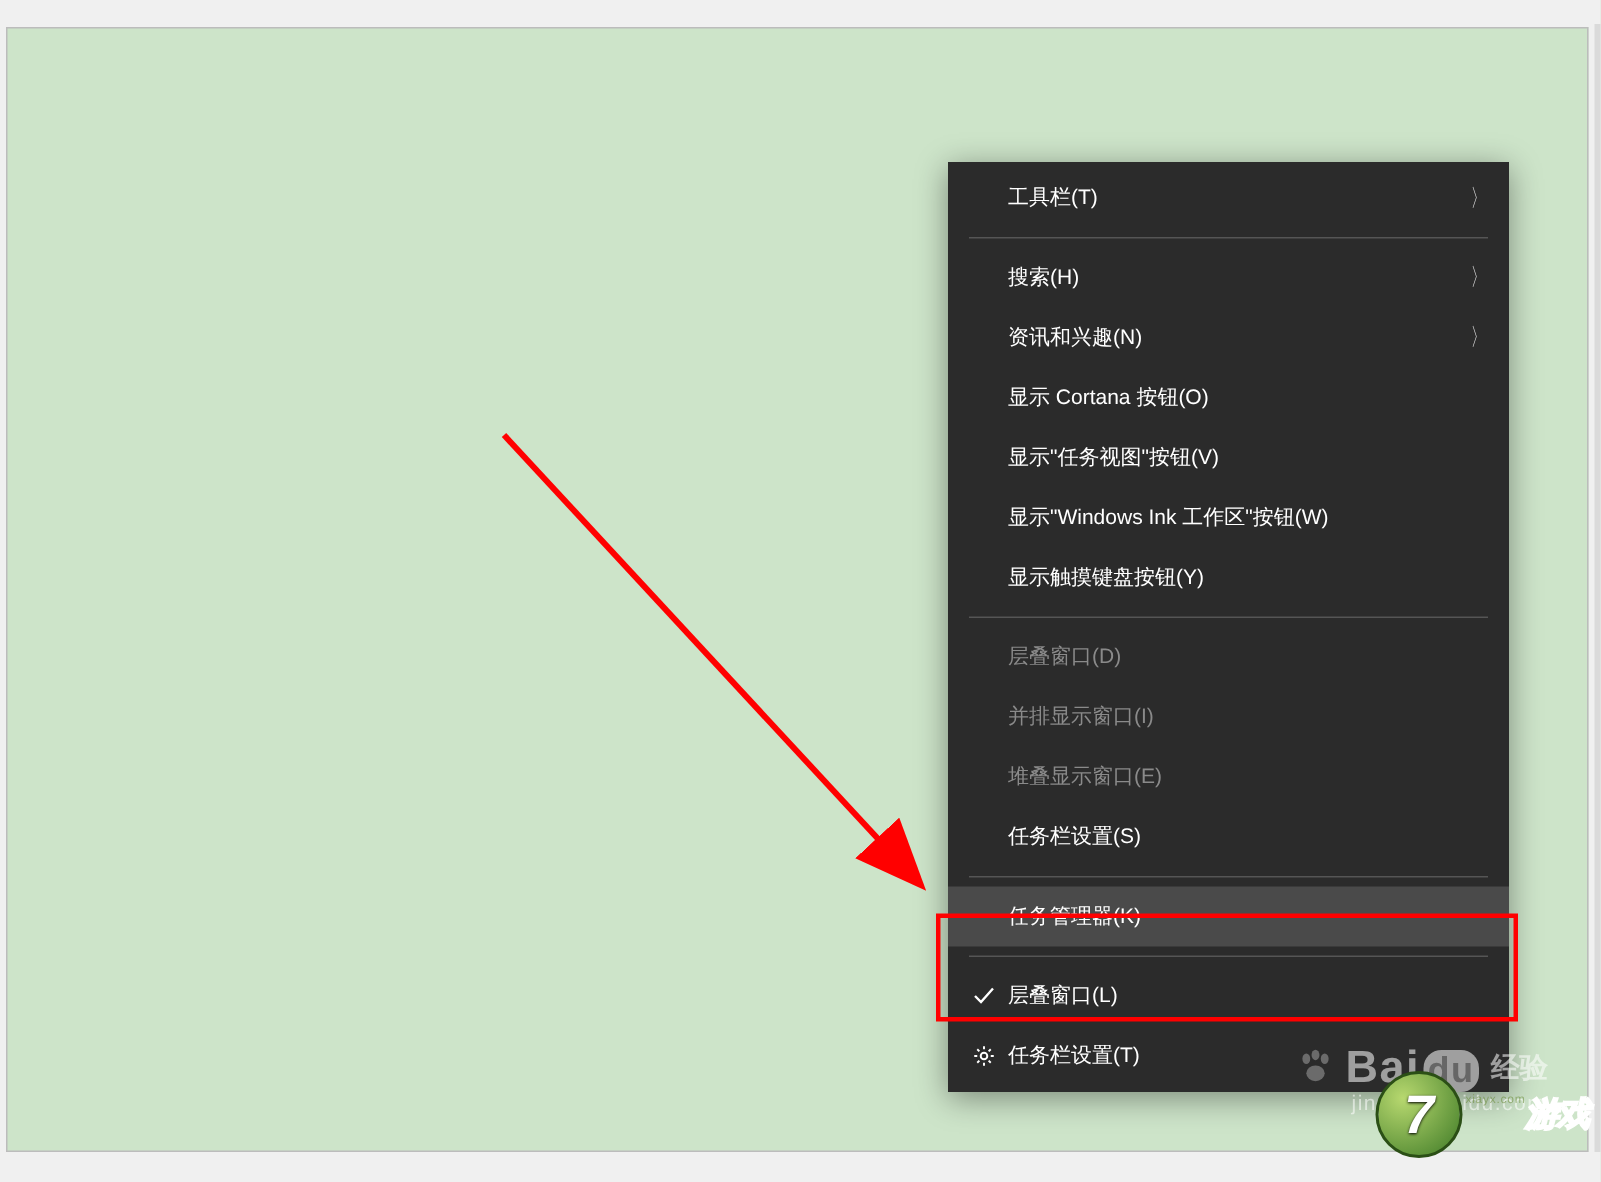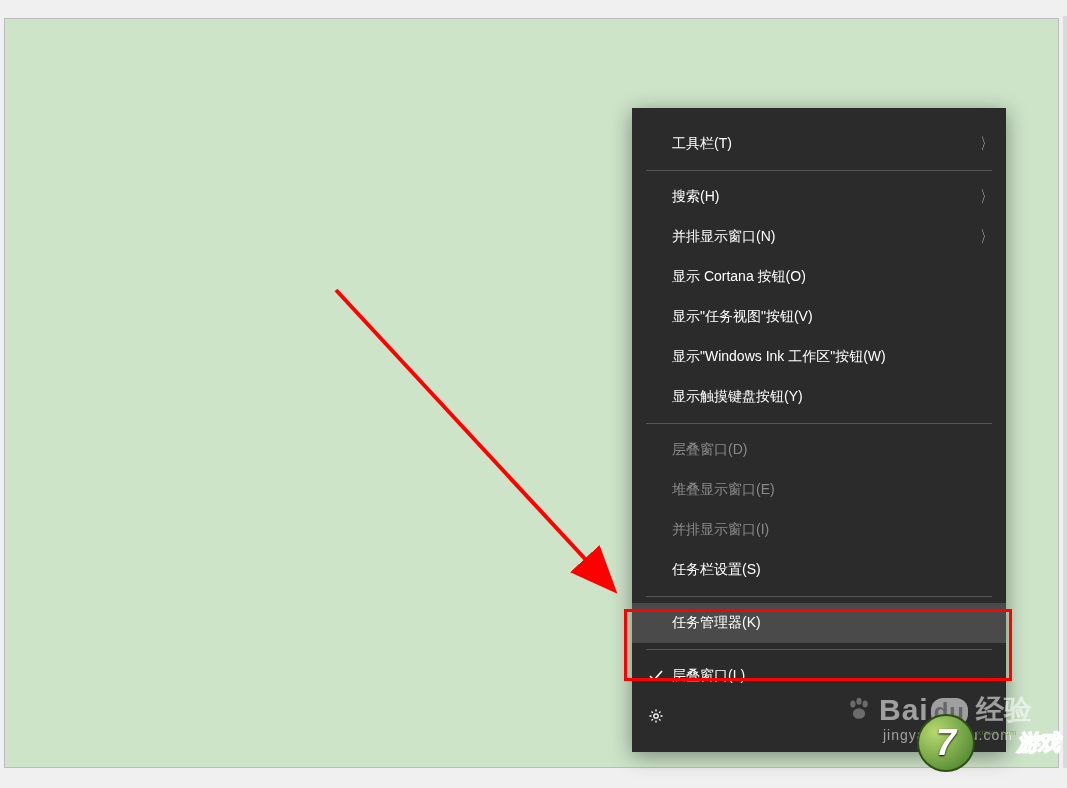--- a/index.html
+++ b/index.html
@@ -24,21 +24,21 @@
   .context-menu {
     position: absolute;
     left: 632px;
     top: 108px;
     width: 374px;
     background: #2b2b2b;
     color: #ffffff;
     font-size: 14px;
     box-shadow: 0 4px 20px rgba(0,0,0,0.4);
     z-index: 10;
-    padding: 16px 0;
+    padding: 4px 0;
   }
   .context-menu .menu-item {
     display: flex;
     align-items: center;
     padding: 0 12px 0 16px;
     height: 40px;
     position: relative;
     box-sizing: border-box;
     white-space: nowrap;
   }
@@ -102,21 +102,21 @@
     display: flex;
     align-items: center;
     gap: 6px;
   }
   .watermark-baidu .title1 {
     font-size: 30px;
     font-weight: bold;
     letter-spacing: 1px;
   }
   .watermark-baidu .title2 {
-    font-size: 28px;
+    font-size: 19px;
     font-weight: bold;
   }
   .watermark-baidu .line2 {
     font-size: 14px;
     letter-spacing: 1px;
     margin-top: -2px;
     margin-left: 38px;
   }
   .paw {
     width: 28px;
@@ -197,21 +197,21 @@
   </div>
   <div class="separator"></div>
 
   <div class="menu-item hoverable">
     <span class="icon-slot"></span>
     <span class="label">搜索(H)</span>
     <span class="chevron">〉</span>
   </div>
   <div class="menu-item hoverable">
     <span class="icon-slot"></span>
-    <span class="label">并排显示窗口(N)</span>
+    <span class="label">资讯和兴趣(N)</span>
     <span class="chevron">〉</span>
   </div>
   <div class="menu-item hoverable">
     <span class="icon-slot"></span>
     <span class="label">显示 Cortana 按钮(O)</span>
   </div>
   <div class="menu-item hoverable">
     <span class="icon-slot"></span>
     <span class="label">显示"任务视图"按钮(V)</span>
   </div>
@@ -224,25 +224,25 @@
     <span class="label">显示触摸键盘按钮(Y)</span>
   </div>
   <div class="separator"></div>
 
   <div class="menu-item disabled">
     <span class="icon-slot"></span>
     <span class="label">层叠窗口(D)</span>
   </div>
   <div class="menu-item disabled">
     <span class="icon-slot"></span>
+    <span class="label">并排显示窗口(I)</span>
+  </div>
+  <div class="menu-item disabled">
+    <span class="icon-slot"></span>
     <span class="label">堆叠显示窗口(E)</span>
-  </div>
-  <div class="menu-item disabled">
-    <span class="icon-slot"></span>
-    <span class="label">并排显示窗口(I)</span>
   </div>
   <div class="menu-item hoverable">
     <span class="icon-slot"></span>
     <span class="label">任务栏设置(S)</span>
   </div>
   <div class="separator"></div>
 
   <div class="menu-item selected">
     <span class="icon-slot"></span>
     <span class="label">任务管理器(K)</span>
@@ -257,20 +257,21 @@
     </span>
     <span class="label">层叠窗口(L)</span>
   </div>
   <div class="menu-item hoverable">
     <span class="icon-slot">
       <svg class="gear-icon" viewBox="0 0 16 16">
         <circle cx="8" cy="8" r="2.2" fill="none" stroke="#ffffff" stroke-width="1.3"></circle>
         <path d="M8 1.5v2M8 12.5v2M1.5 8h2M12.5 8h2M3.5 3.5l1.4 1.4M11.1 11.1l1.4 1.4M12.5 3.5l-1.4 1.4M4.9 11.1l-1.4 1.4" stroke="#ffffff" stroke-width="1.3"></path>
       </svg>
     </span>
+    <span class="label">任务栏设置(T)</span>
   </div>
 </div>
 
 <div class="highlight-box" style="left:624px; top:609px; width:388px; height:72px;"></div>
 
 <svg class="arrow-svg">
   <defs>
     <marker id="arrowhead" markerWidth="12" markerHeight="10" refX="10" refY="5" orient="auto">
       <polygon points="0 0, 12 5, 0 10" fill="#ff0000"></polygon>
     </marker>

